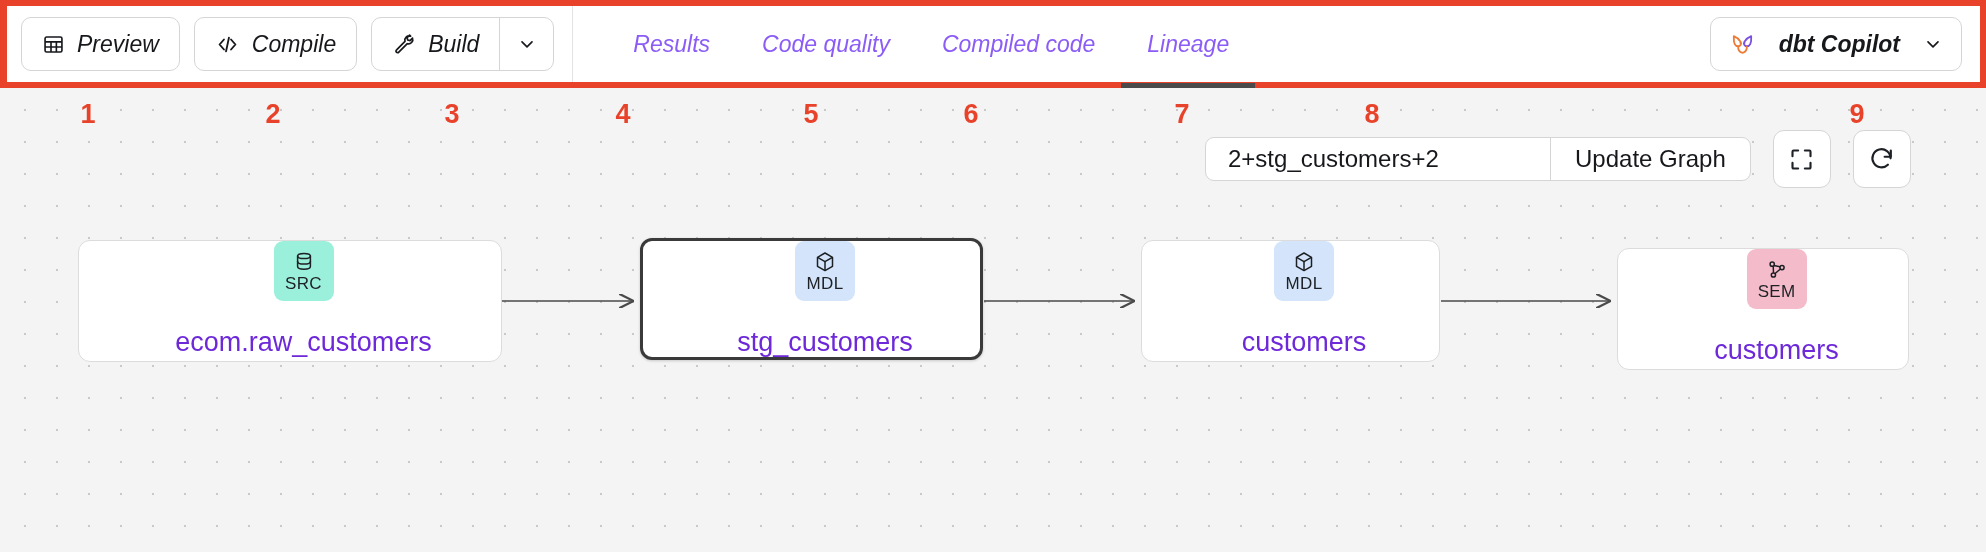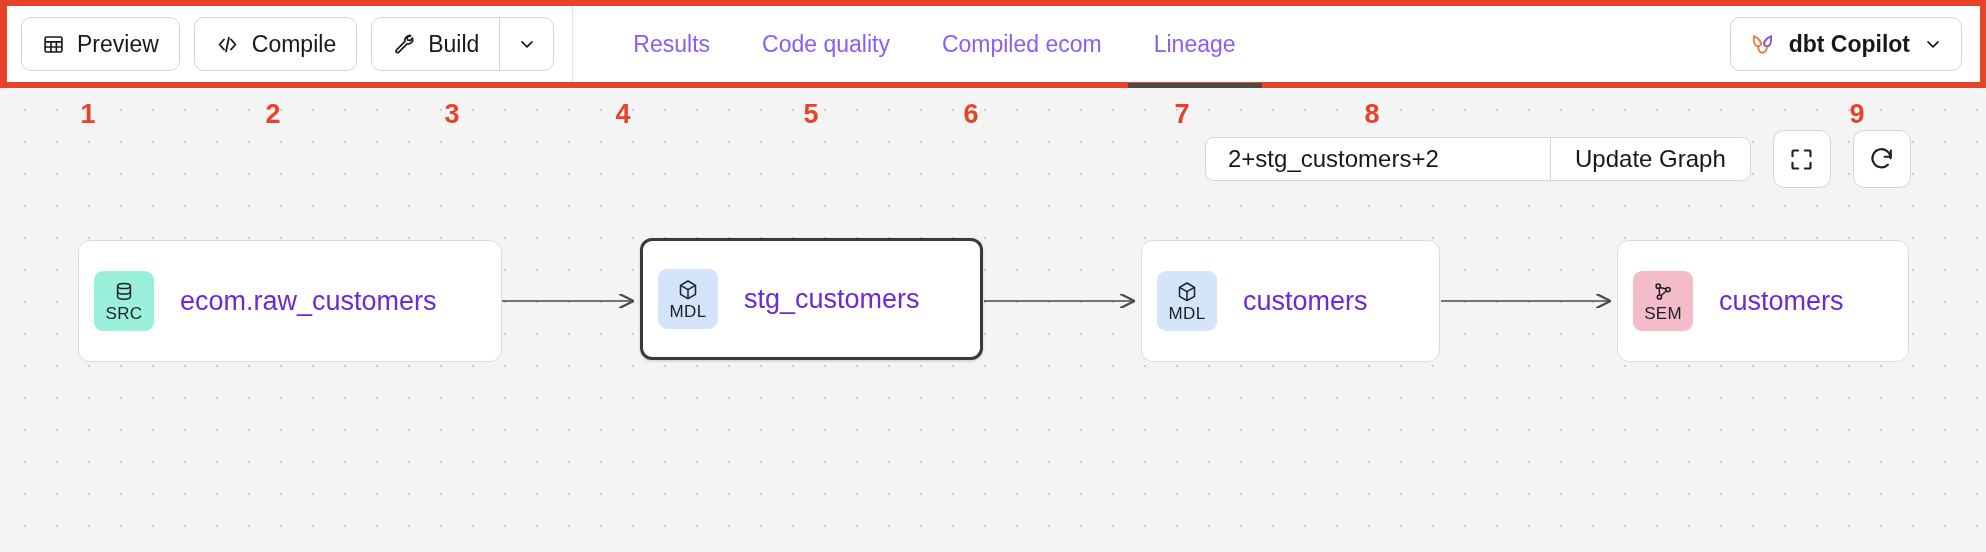--- a/index.html
+++ b/index.html
@@ -17,20 +17,21 @@
   .toolbar-wrap {
     position: absolute;
     left: 0; top: 0;
     width: 1986px;
     height: 88px;
     background: #ffffff;
     border: 6px solid #e8432a;
     border-left: 7px solid #e8432a;
     display: flex;
     align-items: center;
+    font-style: italic;
   }
 
   .tb-left {
     display: flex;
     align-items: center;
     gap: 14px;
     padding-left: 14px;
     height: 100%;
     border-right: 1px solid #e3e3e3;
     padding-right: 18px;
@@ -114,21 +115,21 @@
     align-items: center;
     padding-right: 18px;
   }
   .copilot {
     height: 54px;
     border: 1px solid #d5d5d5;
     border-radius: 10px;
     background: #fff;
     display: inline-flex;
     align-items: center;
-    gap: 13px;
+    gap: 23px;
     padding: 4px 18px;
     font-size: 23px;
     font-weight: bold;
     color: #16181c;
     cursor: pointer;
   }
 
   
   .annots { position: absolute; left: 0; top: 0; width: 1986px; height: 552px; pointer-events: none; }
   .annot {
@@ -201,23 +202,24 @@
   }
 
   
   .node {
     position: absolute;
     background: #fff;
     border: 1px solid #dcdcdc;
     border-radius: 12px;
     display: flex;
     align-items: center;
-    padding-left: 15px;
+    padding-left: 27px;
     gap: 26px;
     height: 122px;
+    flex-direction: column;
   }
   .node.selected {
     border: 3px solid #3a3a3a;
     box-shadow: 0 1px 3px rgba(0,0,0,.18);
   }
   .badge {
     width: 60px; height: 60px;
     border-radius: 9px;
     display: flex;
     flex-direction: column;
@@ -304,21 +306,21 @@
           <path d="M12 3l7.5 4.3v9L12 20.6 4.5 16.3v-9L12 3z"></path>
           <path d="M4.6 7.4L12 11.7l7.4-4.3"></path>
           <path d="M12 11.7v8.9"></path>
         </svg>
       </span>
       <span class="lbl">MDL</span>
     </div>
     <div class="title">customers</div>
   </div>
 
-  <div class="node" style="left:1617px;top:152px;width:292px;">
+  <div class="node" style="left:1617px;top:160px;width:292px;">
     <div class="badge" style="background:#F4BCCB;">
       <span class="icon">
         <svg width="24" height="24" viewBox="0 0 24 24" fill="none" stroke="#1d2024" stroke-width="1.5">
           <circle cx="7.2" cy="6.2" r="2.1"></circle>
           <circle cx="17" cy="9.6" r="2.1"></circle>
           <circle cx="8.4" cy="17" r="2.1"></circle>
           <path d="M8.9 7.6l6.5 1.3M8.2 8.2l.3 6.7M15.4 11l-5.6 4.8"></path>
         </svg>
       </span>
       <span class="lbl">SEM</span>
@@ -366,21 +368,21 @@
           </svg>
         </span>
       </div>
     </div>
 
   </div>
 
   <div class="tabs">
     <div class="tab">Results</div>
     <div class="tab">Code quality</div>
-    <div class="tab">Compiled ecom</div>
+    <div class="tab">Compiled code</div>
     <div class="tab active">Lineage</div>
   </div>
 
   <div class="tb-right">
     <div class="copilot">
       <span class="icon">
         <svg width="27" height="27" viewBox="0 0 28 28" fill="none" stroke-width="1.9" stroke-linecap="round" stroke-linejoin="round">
           <path d="M5 5.4c3.3 1.3 5.6 3.4 7.1 5.9 1.2 2-.2 4.5-2.6 4.5-3 0-5-2.6-4.5-10.4z" stroke="#ED7B39"></path>
           <path d="M23 5.4c-3.3 1.3-5.6 3.4-7.1 5.9-1.2 2 .2 4.5 2.6 4.5 3 0 5-2.6 4.5-10.4z" stroke="#7B4FE0"></path>
           <path d="M9.6 16.2c-.4 3.2.9 5.5 4.4 6.5 3.5-1 4.8-3.3 4.4-6.5" stroke="#ED7B39"></path>

